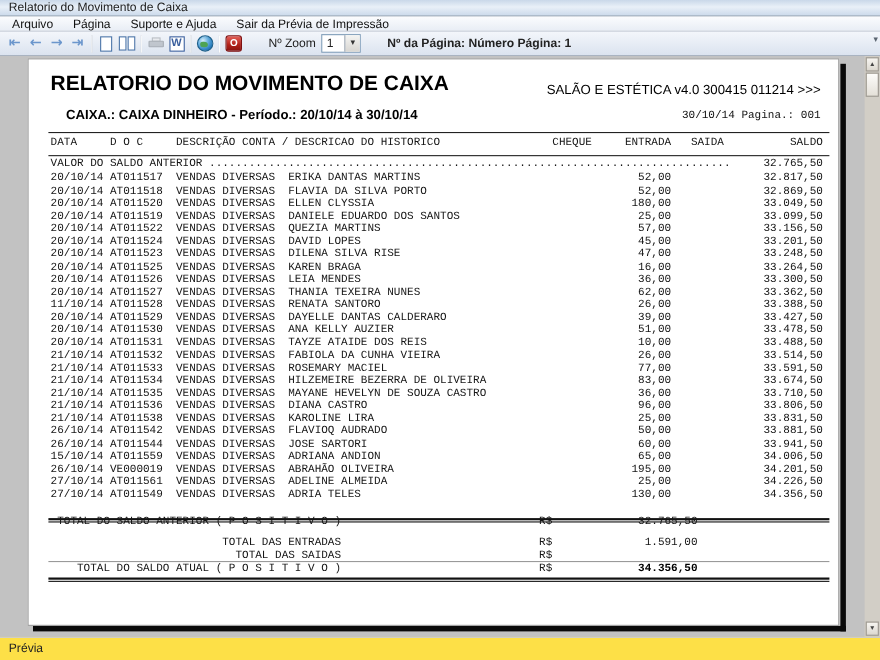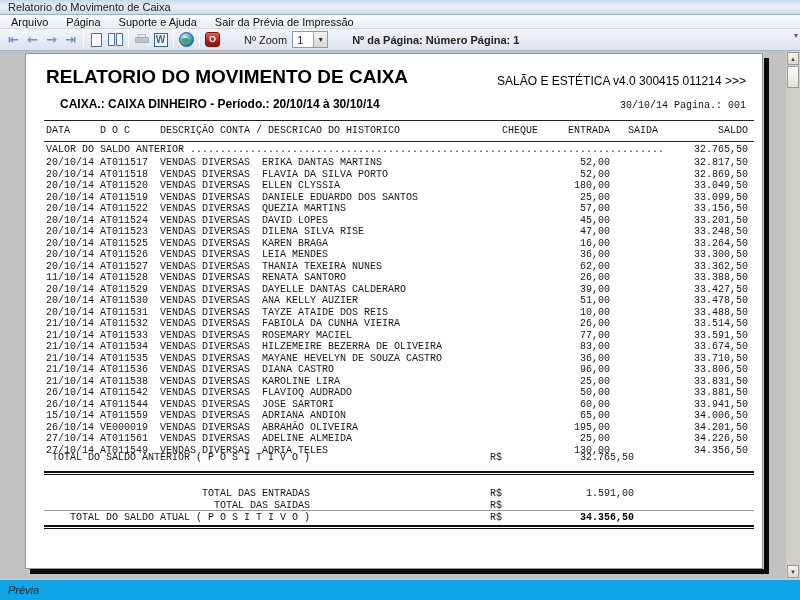--- a/index.html
+++ b/index.html
@@ -66,22 +66,22 @@
   .pre, #rpt-rows pre, #rpt-totals pre {
     position:absolute; left:20px; margin:0; white-space:pre; color:#151515;
     font:10px/11.5px "Liberation Mono","DejaVu Sans Mono",monospace;
   }
   #rpt-rows { position:absolute; left:20px; top:103px; }
   #rpt-rows pre { position:static; height:11.5px; }
   .dline { position:absolute; left:18px; width:710px; height:4px; border-top:2px solid #111; border-bottom:1px solid #111; }
   .thinline { position:absolute; left:18px; width:710px; height:1px; background:#9a9a9a; }
   #rpt-totals b { font-weight:bold; color:#000;font-family:Liberation Mono, monospace; }
   
-  .statusbar { position:absolute; left:0; right:0; bottom:0; height:21px; background:#0ea5e9;
-    border-top:1px solid #cfcdc8; display:flex; align-items:center; padding-left:8px; font-size:11px; color:#222;font-style:italic; }
+  .statusbar { position:absolute; left:0; right:0; bottom:0; height:21px; background:#fde047;
+    border-top:1px solid #cfcdc8; display:flex; align-items:center; padding-left:8px; font-size:11px; color:#222; }
 </style>
 </head>
 <body>
 
 <div class="titlebar">
   <span>Relatorio do Movimento de Caixa</span>
 </div>
 
 <div class="menubar">
   <span class="mi">Arquivo</span>
@@ -180,21 +180,21 @@
         <pre>26/10/14 AT011542  VENDAS DIVERSAS  FLAVIOQ AUDRADO                                      50,00              33.881,50</pre>
         <pre>26/10/14 AT011544  VENDAS DIVERSAS  JOSE SARTORI                                         60,00              33.941,50</pre>
         <pre>15/10/14 AT011559  VENDAS DIVERSAS  ADRIANA ANDION                                       65,00              34.006,50</pre>
         <pre>26/10/14 VE000019  VENDAS DIVERSAS  ABRAHÃO OLIVEIRA                                    195,00              34.201,50</pre>
         <pre>27/10/14 AT011561  VENDAS DIVERSAS  ADELINE ALMEIDA                                      25,00              34.226,50</pre>
         <pre>27/10/14 AT011549  VENDAS DIVERSAS  ADRIA TELES                                         130,00              34.356,50</pre>
       </div>
 
     <div class="dline" style="top:417px"></div>
     <div id="rpt-totals">
-        <pre style="top: 398px;"> TOTAL DO SALDO ANTERIOR ( P O S I T I V O )                              R$             32.765,50</pre>
+        <pre style="top: 415px;"> TOTAL DO SALDO ANTERIOR ( P O S I T I V O )                              R$             32.765,50</pre>
         <pre style="top: 433.5px;">                          TOTAL DAS ENTRADAS                              R$              1.591,00</pre>
         <pre style="top: 446px;">                            TOTAL DAS SAIDAS                              R$                      </pre>
         <pre style="top: 458px;">    TOTAL DO SALDO ATUAL ( P O S I T I V O )                              R$<b>             34.356,50</b></pre>
       </div>
     <div class="thinline" style="top:456px"></div>
     <div class="dline" style="top:471px"></div>
   </div>
 
   <div class="vscroll">
     <div class="sbtn" style="top:1px">▲</div>

